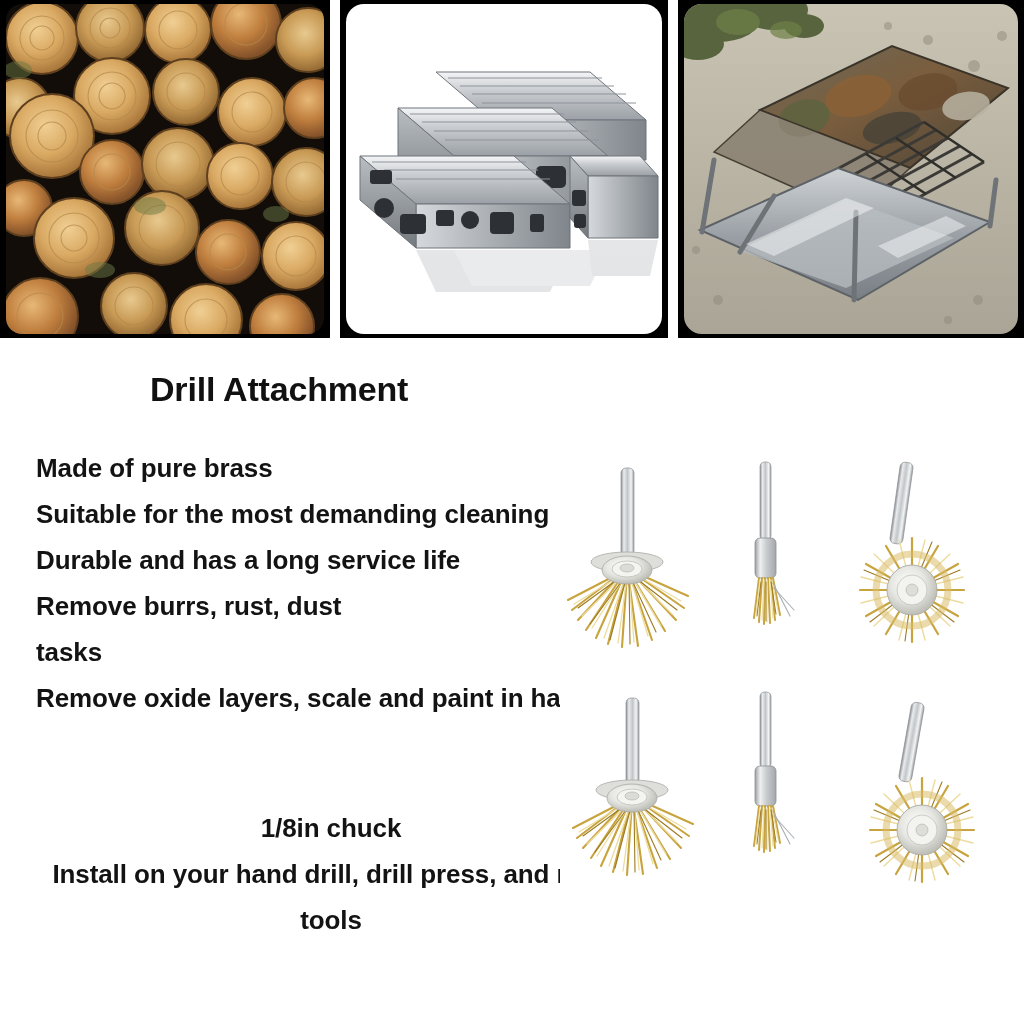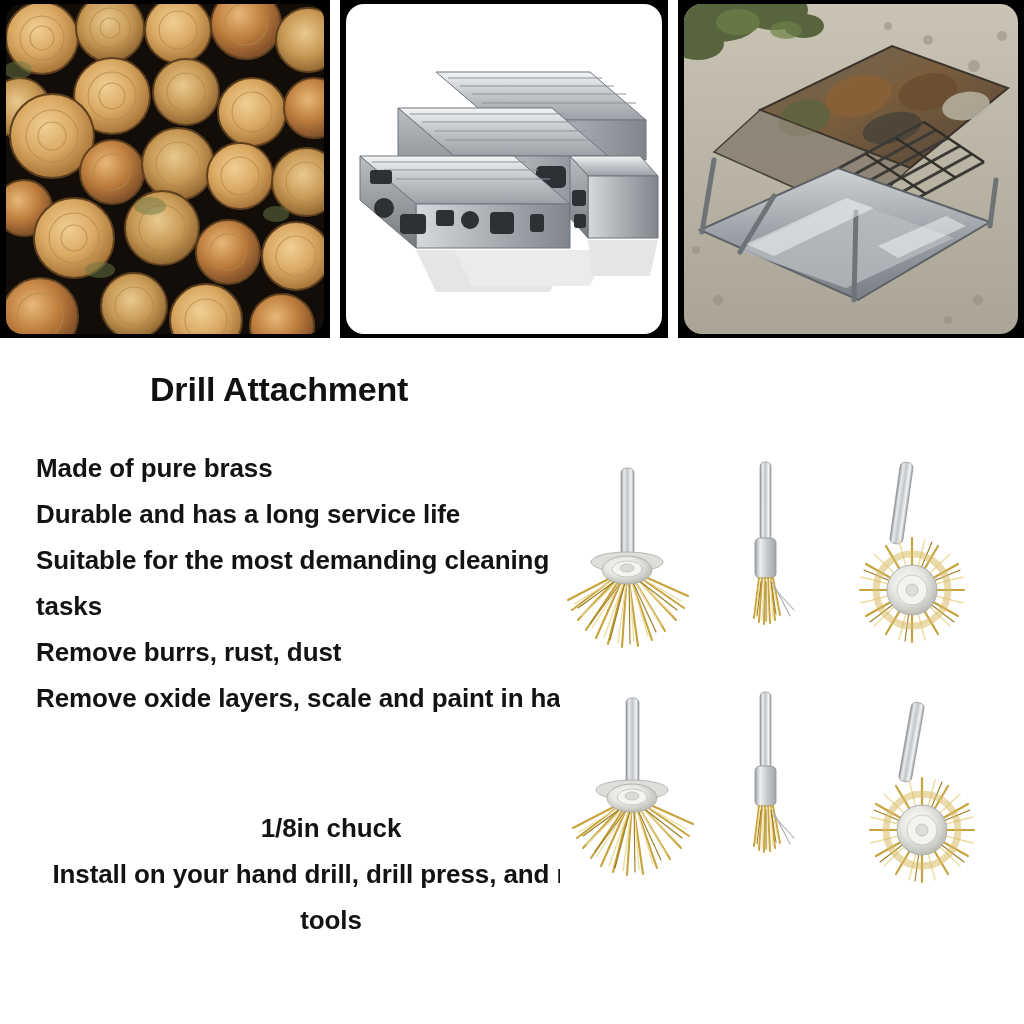--- a/index.html
+++ b/index.html
@@ -341,24 +341,24 @@
     </div>
 
     <div class="gap gap-a"></div>
     <div class="gap gap-b"></div>
   </div>
 
   <div class="title">Drill Attachment</div>
 
   <div class="bullets">
     <div class="bullet">Made of pure brass</div>
+    <div class="bullet">Suitable for the most demanding cleaning</div>
     <div class="bullet">Durable and has a long service life</div>
-    <div class="bullet">Suitable for the most demanding cleaning</div>
+    <div class="bullet">Remove burrs, rust, dust</div>
     <div class="bullet">tasks</div>
-    <div class="bullet">Remove burrs, rust, dust</div>
     <div class="bullet">Remove oxide layers, scale and paint in hard to</div>
   </div>
 
   <div class="bullets-2">
     <div class="bullet">1/8in chuck</div>
     <div class="bullet">Install on your hand drill, drill press, and rake</div>
     <div class="bullet">tools</div>
   </div>
 
   <div class="products">

